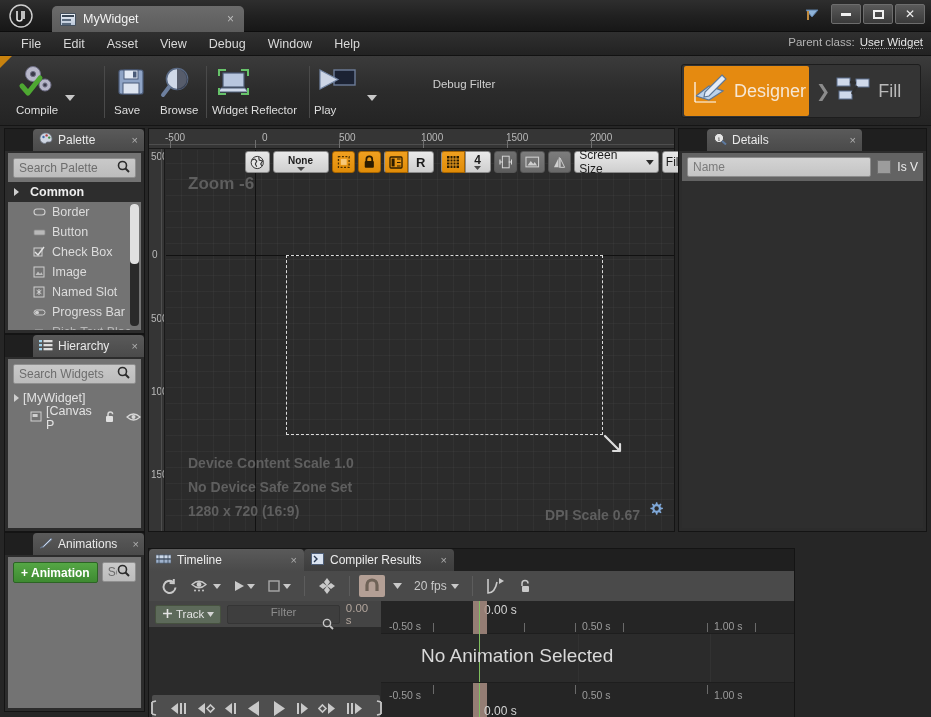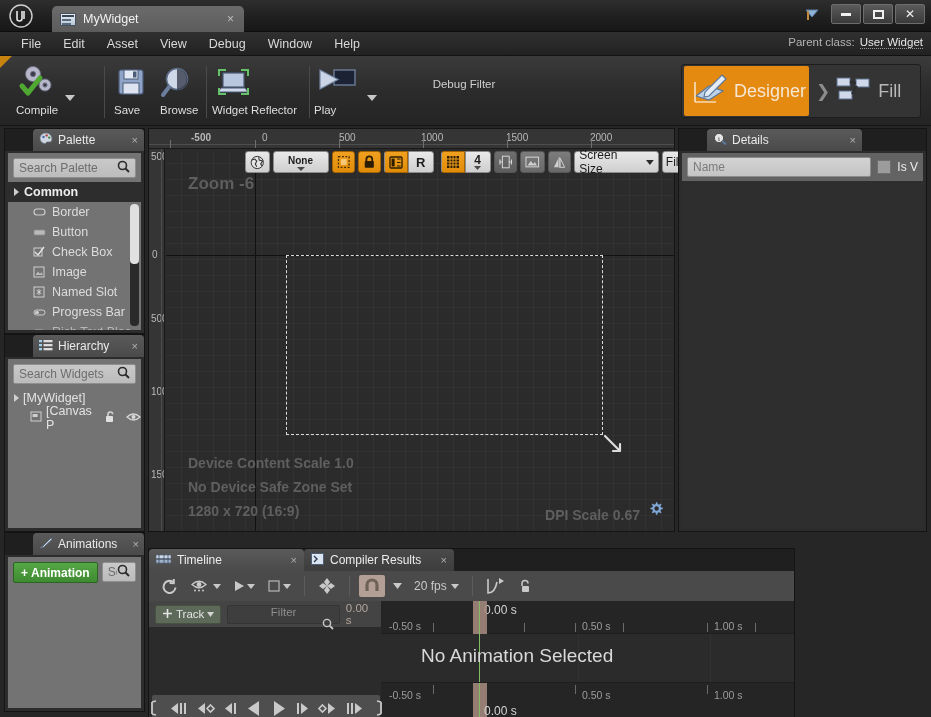--- a/index.html
+++ b/index.html
@@ -135,21 +135,21 @@
   .search-field {
     height: 20px; background: linear-gradient(180deg,#c9c9c9,#bcbcbc);
     border: 1px solid #8f8f8f; border-radius: 2px;
     display: flex; align-items: center; padding: 0 5px;
     font-size: 12px; color: #6d6d6d;
   }
   .search-field .sicon { margin-left: auto; }
 
   
   .cat-row {
-    height: 20px; display: flex; align-items: center; gap: 5px;
+    height: 20px; display: flex; align-items: center; gap: 11px;
     padding-left: 6px; background: #2d2d2d; font-size: 12.5px; font-weight: bold; color: #ededed;
   }
   .tri { width:0;height:0;border-left:5px solid #cfcfcf;border-top:4px solid transparent;border-bottom:4px solid transparent; }
   .pal-row {
     height: 20px; display: flex; align-items: center; gap: 6px; padding-left: 24px;
     font-size: 12.5px; color: #dcdcdc;
   }
   .pal-row .pico { width: 14px; height: 12px; display:flex; align-items:center; justify-content:center; }
   .scrollbar {
     position: absolute; right: 2px; width: 9px; background: #2a2a2a; border-radius: 4px;
@@ -622,21 +622,21 @@
             </svg>
           </span>
         </div>
       </div>
     </div>
   </div>
 
   <div class="viewport" style="left:148px; top:128px; width:527px; height:404px; border:1px solid #141414;">
 
     <div class="ruler-h">
-      <div class="rtick" style="left:42px;  top:3px;font-weight:bold;">-500</div>
+      <div class="rtick" style="left:16px;  top:3px;">-500</div>
       <div class="rtick" style="left:113px; top:3px;">0</div>
       <div class="rtick" style="left:190px; top:3px;">500</div>
       <div class="rtick" style="left:272px; top:3px;">1000</div>
       <div class="rtick" style="left:357px; top:3px;">1500</div>
       <div class="rtick" style="left:441px; top:3px;">2000</div>
       <div class="rline" style="left:0;  top:15px; width:527px; height:1px; background:#4e4e4e;"></div>
       <div class="rline" style="left:21px;  top:11px; width:1px; height:8px;"></div>
       <div class="rline" style="left:106px; top:11px; width:1px; height:8px;"></div>
       <div class="rline" style="left:190px; top:11px; width:1px; height:8px;"></div>
       <div class="rline" style="left:274px; top:11px; width:1px; height:8px;"></div>

